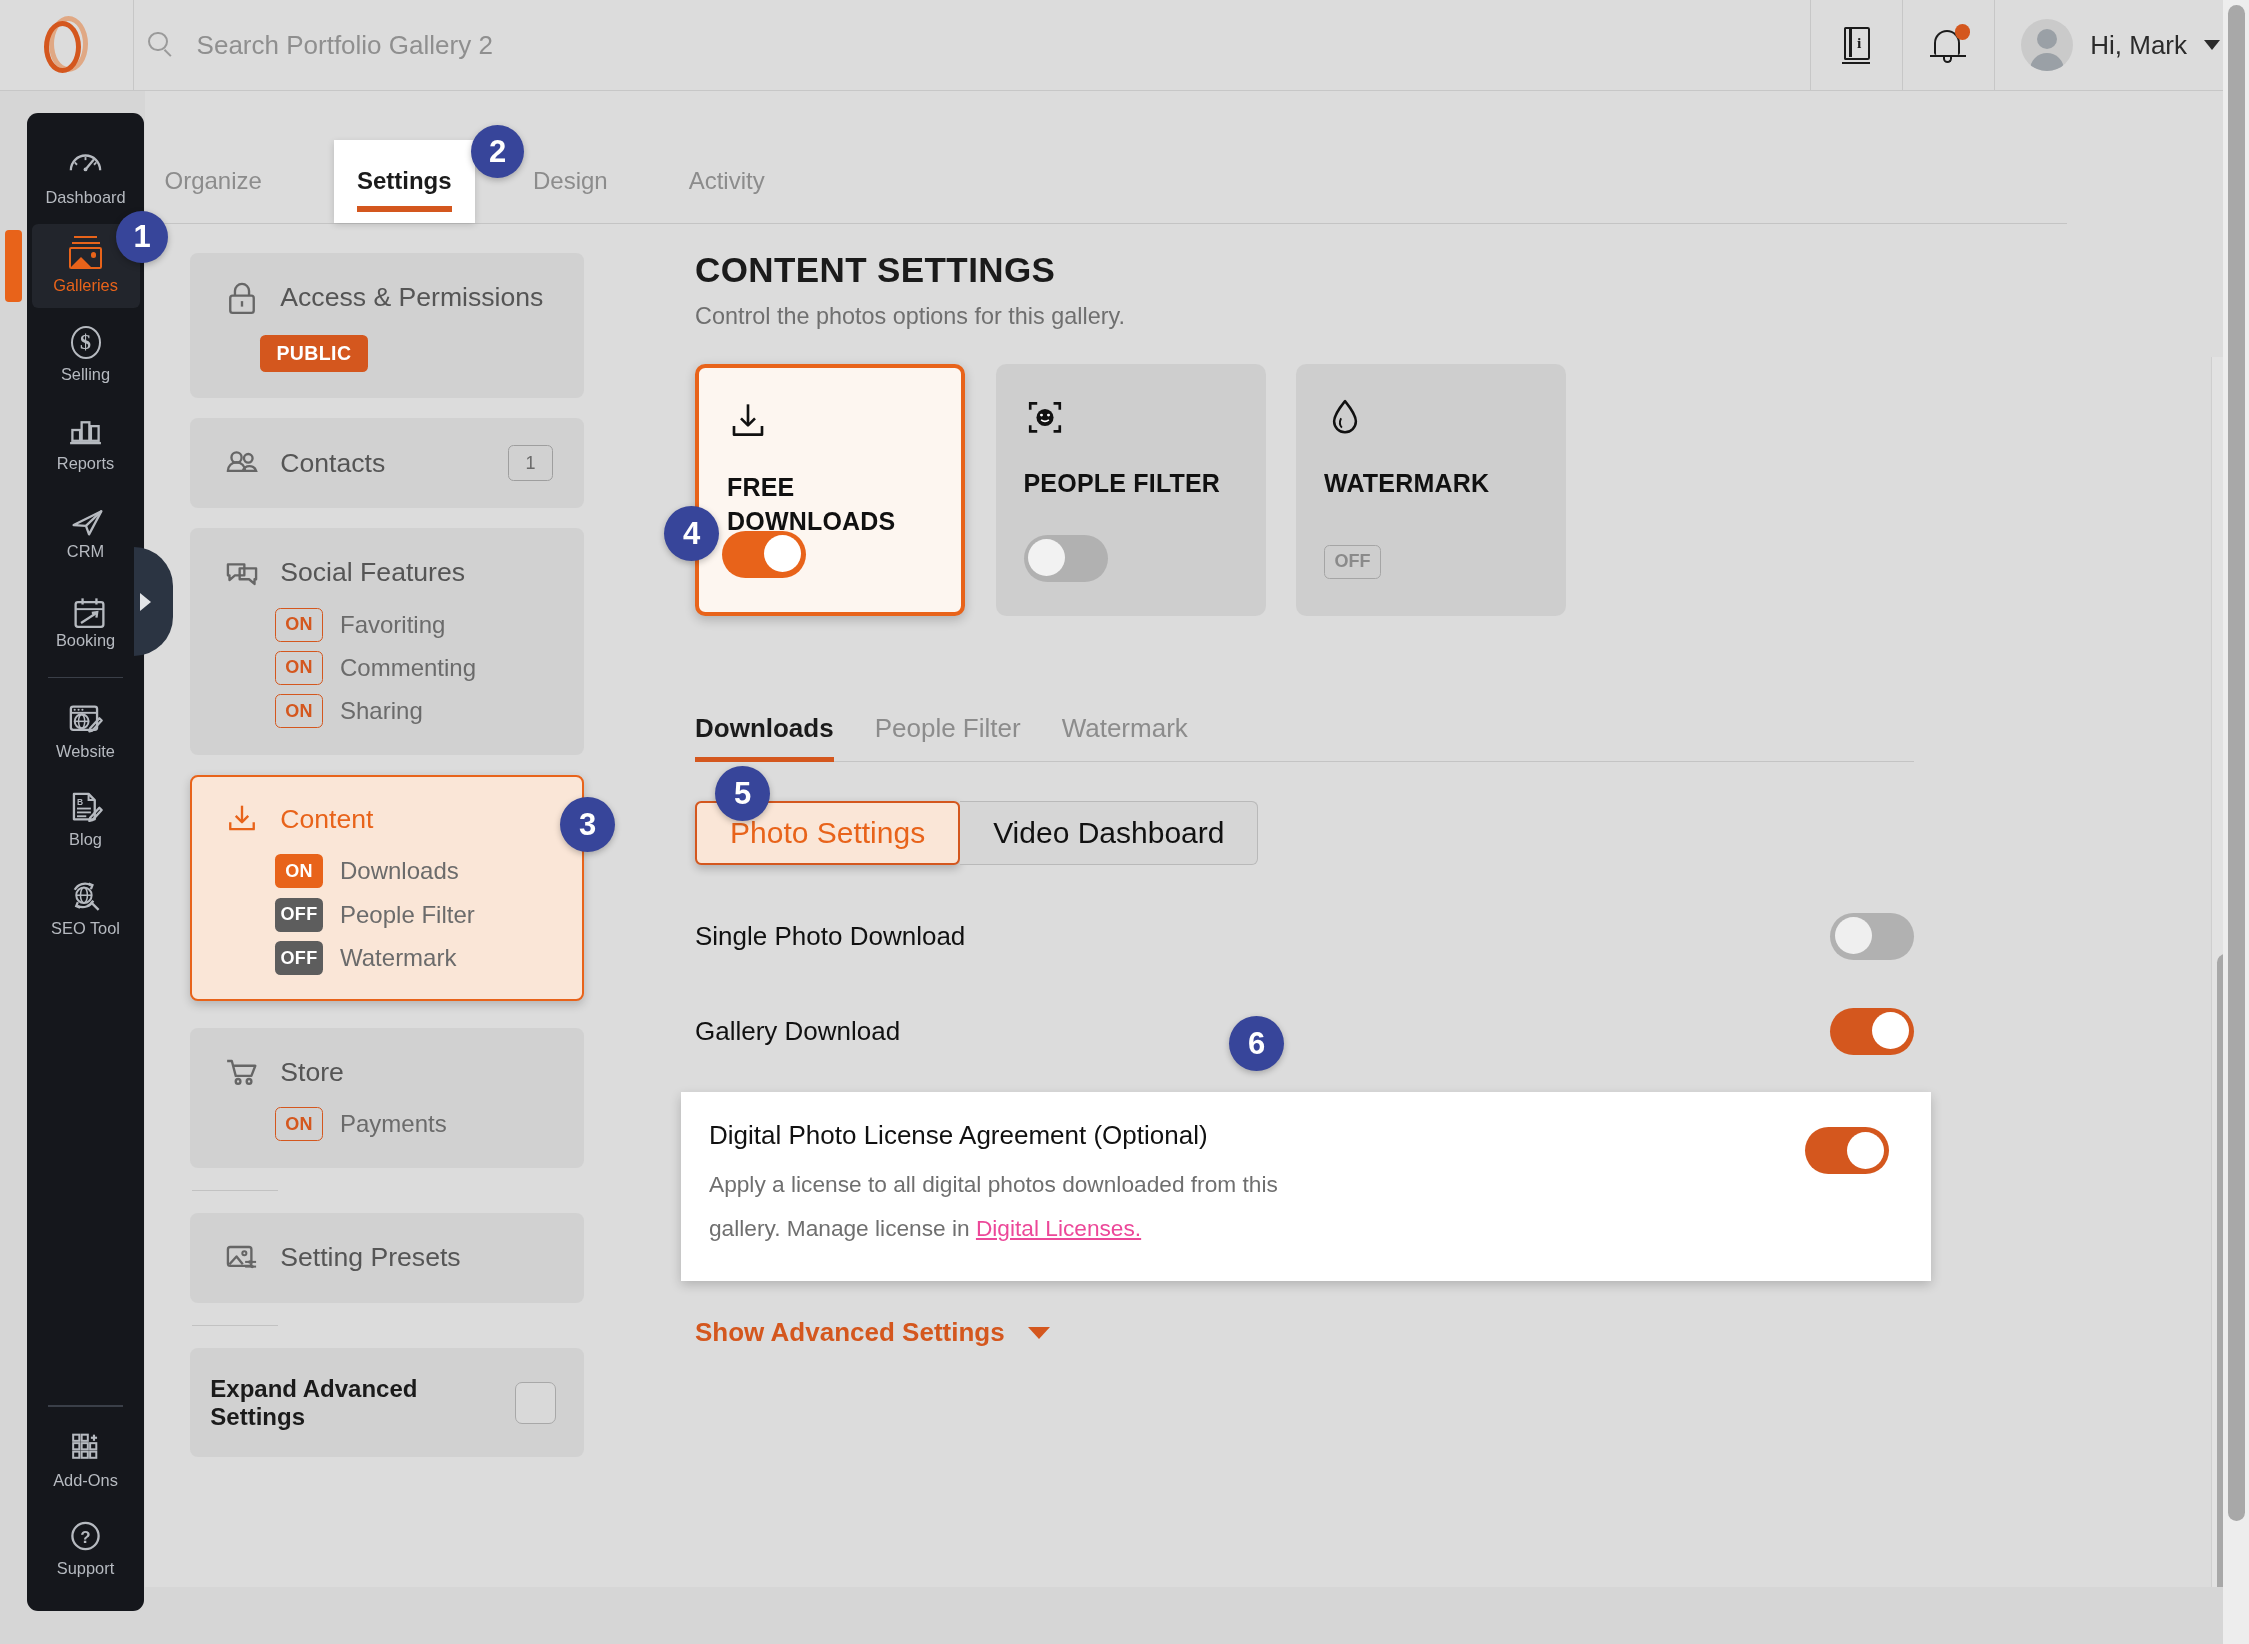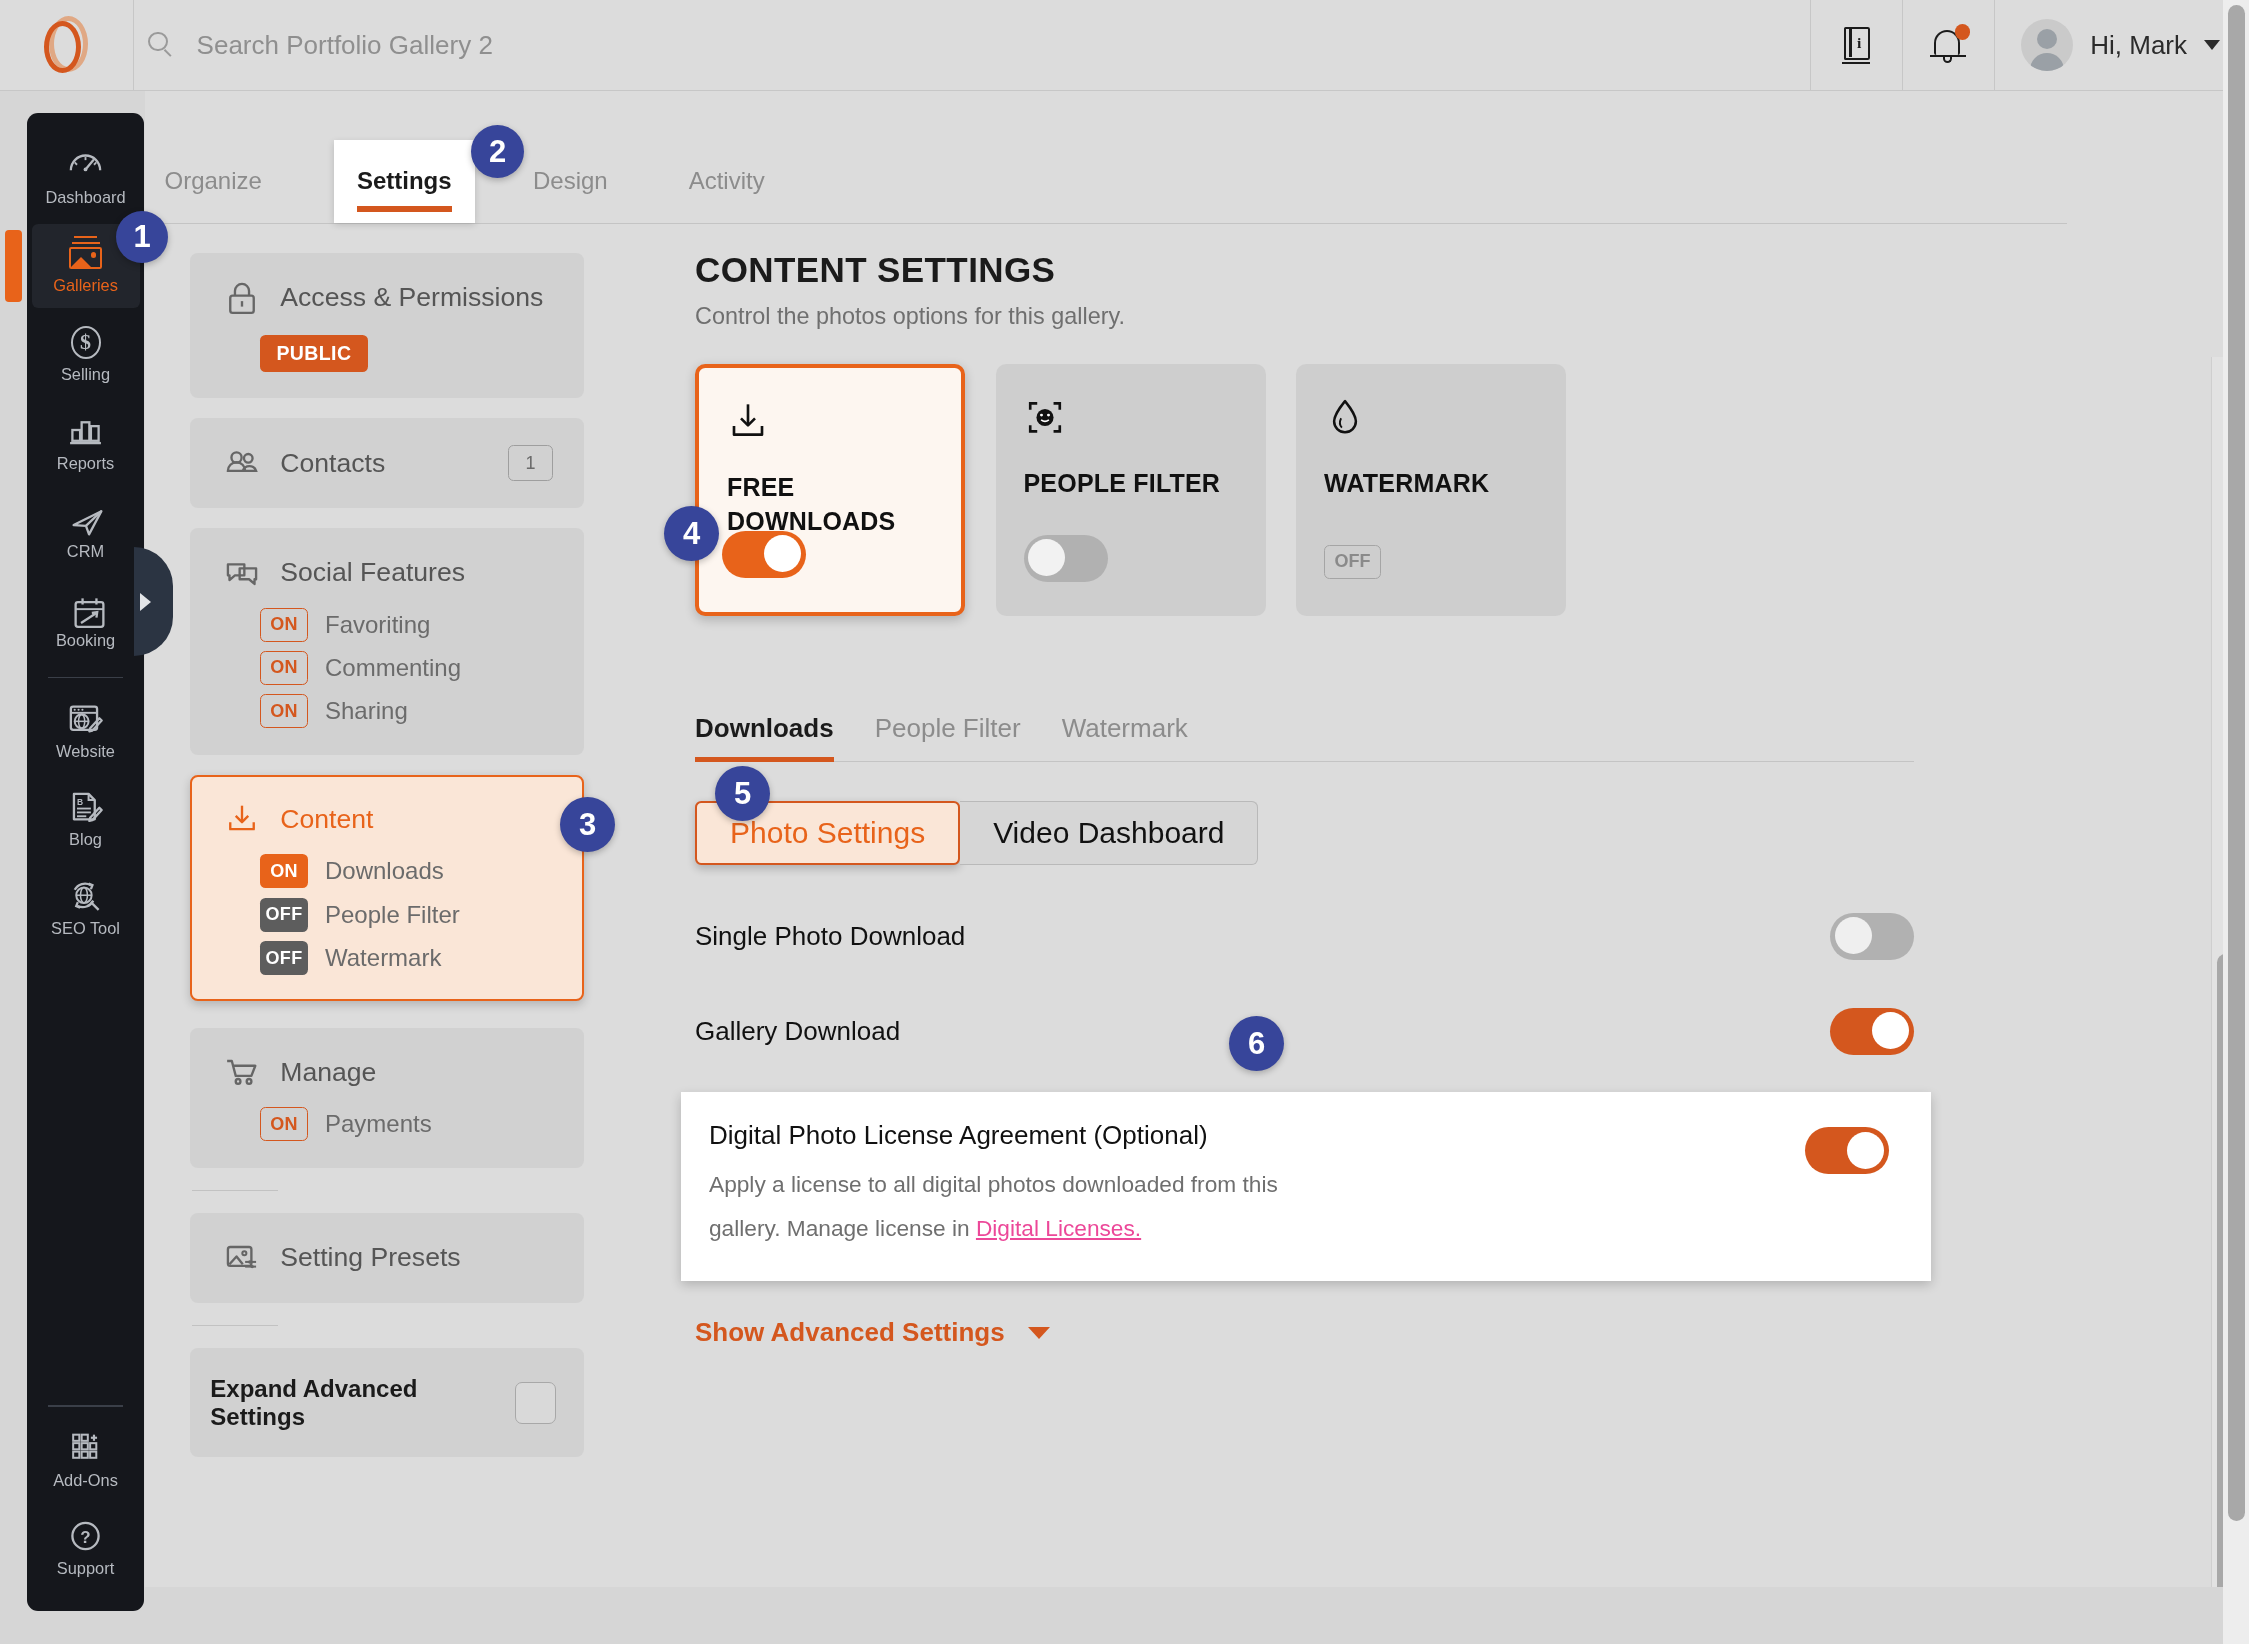--- a/index.html
+++ b/index.html
@@ -170,21 +170,21 @@
   .card-ico svg { position: absolute; left: 0; top: 0; }
   .count-pill {
     margin-left: auto; min-width: 45px; height: 36px; border: 1.6px solid #9e9e9e; border-radius: 5.5px;
     display: flex; align-items: center; justify-content: center; font-size: 18px; color: #6b6b6b;
   }
   .pub-badge {
     display: inline-block; margin: 19px 0 0 36px; background: #d4571e; color: #fff;
     font-size: 19.5px; font-weight: bold; letter-spacing: 0.4px; padding: 7px 16.4px; border-radius: 5.5px;
   }
   .sub-list { margin: 17px 0 0 36px; display: flex; flex-direction: column; gap: 9.4px; }
-  .sub-row { display: flex; align-items: center; gap: 17px; }
+  .sub-row { display: flex; align-items: center; gap: 17px; margin-left: 15px; }
   .chip {
     min-width: 48px; height: 34px; border-radius: 5.5px; display: flex; align-items: center;
     justify-content: center; font-size: 18px; font-weight: bold; letter-spacing: 0.3px;
   }
   .chip.on-outline { border: 1.6px solid #d4571e; color: #d4571e; background: transparent; }
   .chip.on-solid { background: #e8631a; color: #fff; }
   .chip.off-solid { background: #5d5d5d; color: #fff; }
   .sub-label { font-size: 24px; color: #6b6b6b; }
 
   .card.content-card {
@@ -601,21 +601,21 @@
 
     <div class="card" style="margin-top:26.6px">
       <div class="card-head">
         <div class="card-ico">
           <svg width="36" height="36" viewBox="0 0 46 46">
             <path d="M4 9 H10 L15 28 H35 L40 15 H12" fill="none" stroke="#666" stroke-width="3" stroke-linejoin="round"></path>
             <circle cx="18" cy="35" r="3" fill="none" stroke="#666" stroke-width="3"></circle>
             <circle cx="32" cy="35" r="3" fill="none" stroke="#666" stroke-width="3"></circle>
           </svg>
         </div>
-        <span class="card-title">Manage</span>
+        <span class="card-title">Store</span>
       </div>
       <div class="sub-list">
         <div class="sub-row">
           <span class="chip on-outline">ON</span>
           <span class="sub-label">Payments</span>
         </div>
       </div>
     </div>
 
     <div class="thin-div"></div>

